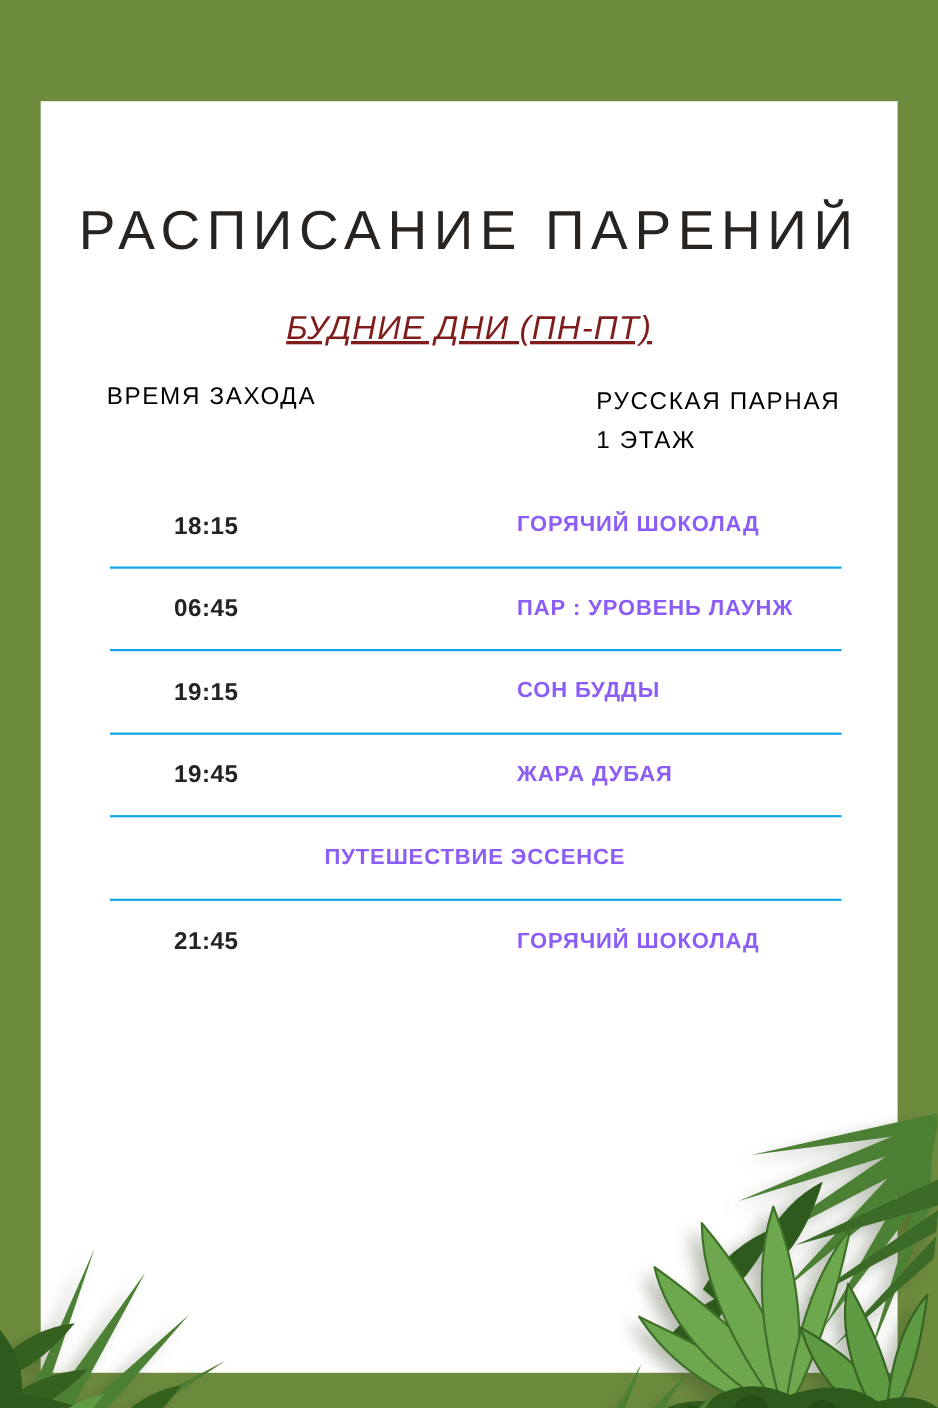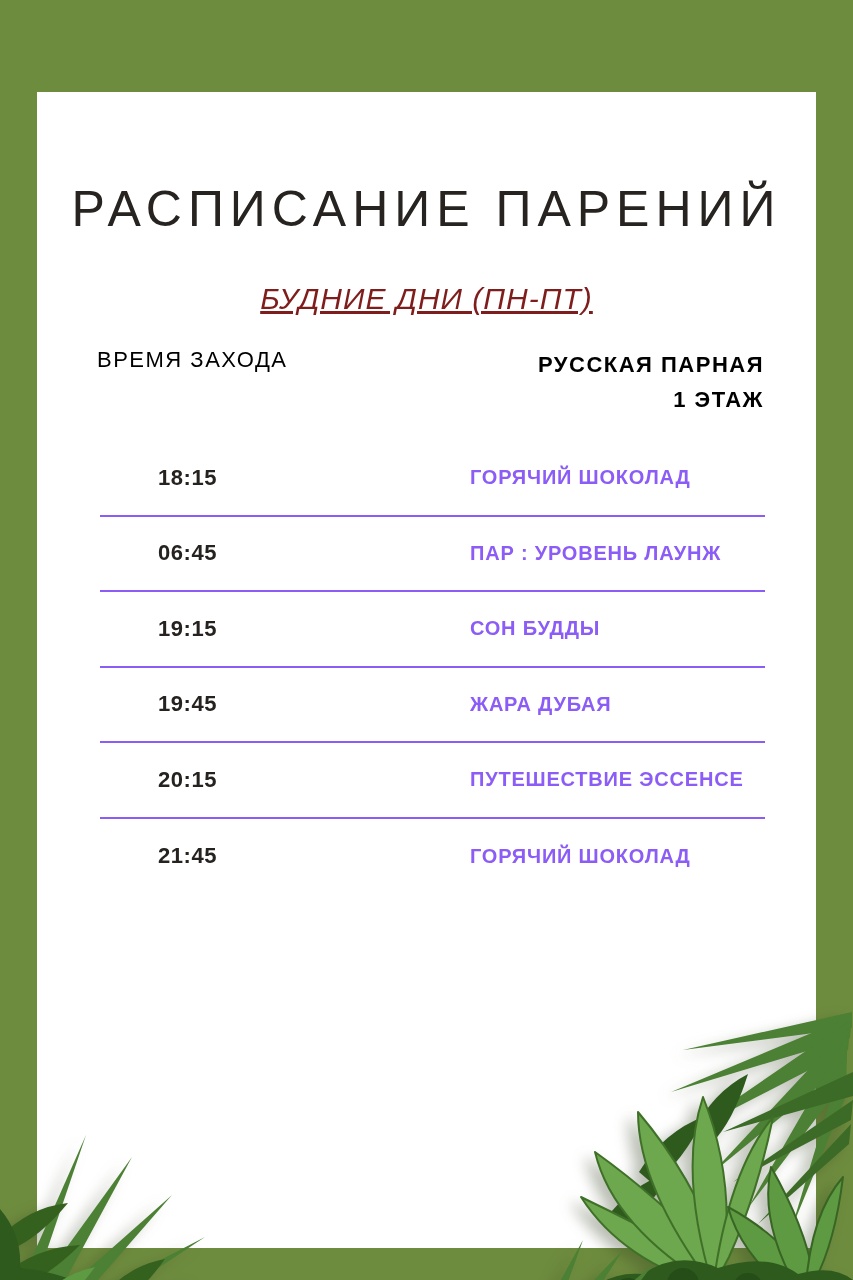--- a/index.html
+++ b/index.html
@@ -55,33 +55,33 @@
     left: 60px;
     right: 52px;
     display: flex;
     justify-content: space-between;
     align-items: flex-start;
     font-size: 22px;
     font-weight: 500;
     letter-spacing: 1.5px;
     color: #000000;
   }
-  .col-room { text-align: right; line-height: 35px; font-weight: bold; }
+  .col-room { text-align: left; line-height: 35px; }
   .schedule {
     position: absolute;
     top: 349px;
     left: 63px;
     right: 51px;
   }
   .row {
     box-sizing: border-box;
     display: flex;
     align-items: center;
     height: 75.5px;
-    border-bottom: 2px solid #8b5cf6;
+    border-bottom: 2px solid #0ea5e9;
   }
   .row:last-child { border-bottom: none; }
   .time {
     flex: none;
     width: 175px;
     text-align: center;
     font-size: 22px;
     font-weight: 600;
     letter-spacing: 0.5px;
     color: #262220;
@@ -135,21 +135,20 @@
     <div class="time">19:15</div>
     <div class="session">СОН БУДДЫ</div>
   </div>
 
   <div class="row">
     <div class="time">19:45</div>
     <div class="session">ЖАРА ДУБАЯ</div>
   </div>
 
   <div class="row">
-    <div class="time">20:15</div>
     <div class="session">ПУТЕШЕСТВИЕ ЭССЕНСЕ</div>
   </div>
 
 
 
   <div class="row">
     <div class="time">21:45</div>
     <div class="session">ГОРЯЧИЙ ШОКОЛАД</div>
   </div>
 </div>

